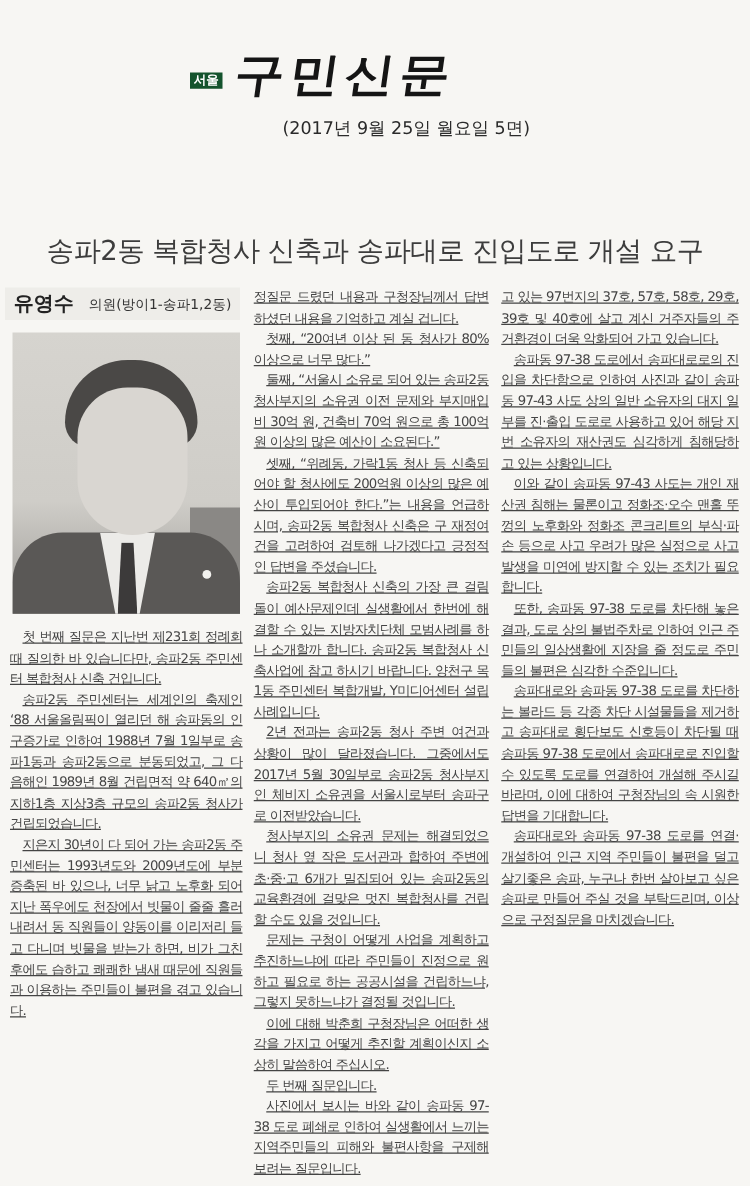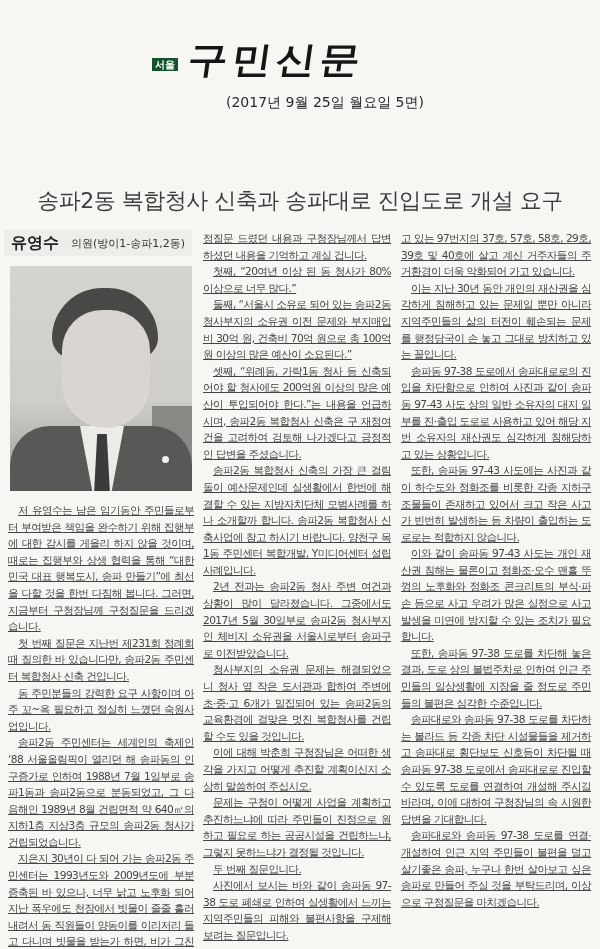--- a/index.html
+++ b/index.html
@@ -84,46 +84,42 @@
   <div class="bgpanel"></div>
   <div class="suit"></div>
   <div class="shirt"></div>
   <div class="tie"></div>
   <div class="badge"></div>
   <div class="hair"></div>
   <div class="face"></div>
 </div>
 
 <div class="col col-1">
-  <p>저 유영수는 남은 임기동안 주민들로부터 부여받은 책임을 완수하기 위해 집행부에 대한 감시를 게을리 하지 않을 것이며, 때로는 집행부와 상생 협력을 통해 “대한민국 대표 행복도시, 송파 만들기”에 최선을 다할 것을 한번 다짐해 봅니다. 그러면, 지금부터 구청장님께 구정질문을 드리겠습니다.</p>
   <p>첫 번째 질문은 지난번 제231회 정례회 때 질의한 바 있습니다만, 송파2동 주민센터 복합청사 신축 건입니다.</p>
-  <p>동 주민분들의 강력한 요구 사항이며 아주 꼬~옥 필요하고 절실히 느꼈던 숙원사업입니다.</p>
   <p>송파2동 주민센터는 세계인의 축제인 ‘88 서울올림픽이 열리던 해 송파동의 인구증가로 인하여 1988년 7월 1일부로 송파1동과 송파2동으로 분동되었고, 그 다음해인 1989년 8월 건립면적 약 640㎡의 지하1층 지상3층 규모의 송파2동 청사가 건립되었습니다.</p>
   <p>지은지 30년이 다 되어 가는 송파2동 주민센터는 1993년도와 2009년도에 부분 증축된 바 있으나, 너무 낡고 노후화 되어 지난 폭우에도 천장에서 빗물이 줄줄 흘러내려서 동 직원들이 양동이를 이리저리 들고 다니며 빗물을 받는가 하면, 비가 그친 후에도 습하고 쾌쾌한 냄새 때문에 직원들과 이용하는 주민들이 불편을 겪고 있습니다.</p>
 
 </div>
 
 <div class="col col-2">
   <p style="text-indent:0">정질문 드렸던 내용과 구청장님께서 답변하셨던 내용을 기억하고 계실 겁니다.</p>
   <p>첫째, “20여년 이상 된 동 청사가 80% 이상으로 너무 많다.”</p>
   <p>둘째, “서울시 소유로 되어 있는 송파2동 청사부지의 소유권 이전 문제와 부지매입비 30억 원, 건축비 70억 원으로 총 100억 원 이상의 많은 예산이 소요된다.”</p>
   <p>셋째, “위례동, 가락1동 청사 등 신축되어야 할 청사에도 200억원 이상의 많은 예산이 투입되어야 한다.”는 내용을 언급하시며, 송파2동 복합청사 신축은 구 재정여건을 고려하여 검토해 나가겠다고 긍정적인 답변을 주셨습니다.</p>
   <p>송파2동 복합청사 신축의 가장 큰 걸림돌이 예산문제인데 실생활에서 한번에 해결할 수 있는 지방자치단체 모범사례를 하나 소개할까 합니다. 송파2동 복합청사 신축사업에 참고 하시기 바랍니다. 양천구 목1동 주민센터 복합개발, Y미디어센터 설립사례입니다.</p>
   <p>2년 전과는 송파2동 청사 주변 여건과 상황이 많이 달라졌습니다. 그중에서도 2017년 5월 30일부로 송파2동 청사부지인 체비지 소유권을 서울시로부터 송파구로 이전받았습니다.</p>
   <p>청사부지의 소유권 문제는 해결되었으니 청사 옆 작은 도서관과 합하여 주변에 초·중·고 6개가 밀집되어 있는 송파2동의 교육환경에 걸맞은 멋진 복합청사를 건립할 수도 있을 것입니다.</p>
+  <p>문제는 구청이 어떻게 사업을 계획하고 추진하느냐에 따라 주민들이 진정으로 원하고 필요로 하는 공공시설을 건립하느냐, 그렇지 못하느냐가 결정될 것입니다.</p>
   <p>이에 대해 박춘희 구청장님은 어떠한 생각을 가지고 어떻게 추진할 계획이신지 소상히 말씀하여 주십시오.</p>
-  <p>문제는 구청이 어떻게 사업을 계획하고 추진하느냐에 따라 주민들이 진정으로 원하고 필요로 하는 공공시설을 건립하느냐, 그렇지 못하느냐가 결정될 것입니다.</p>
   <p>두 번째 질문입니다.</p>
   <p>사진에서 보시는 바와 같이 송파동 97-38 도로 폐쇄로 인하여 실생활에서 느끼는 지역주민들의 피해와 불편사항을 구제해 보려는 질문입니다.</p>
 
 </div>
 
 <div class="col col-3">
   <p style="text-indent:0">고 있는 97번지의 37호, 57호, 58호, 29호, 39호 및 40호에 살고 계신 거주자들의 주거환경이 더욱 악화되어 가고 있습니다.</p>
-  <p>이는 지난 30년 동안 개인의 재산권을 심각하게 침해하고 있는 문제일 뿐만 아니라 지역주민들의 삶의 터전이 훼손되는 문제를 행정당국이 손 놓고 그대로 방치하고 있는 꼴입니다.</p>
   <p>송파동 97-38 도로에서 송파대로로의 진입을 차단함으로 인하여 사진과 같이 송파동 97-43 사도 상의 일반 소유자의 대지 일부를 진·출입 도로로 사용하고 있어 해당 지번 소유자의 재산권도 심각하게 침해당하고 있는 상황입니다.</p>
-  <p>또한, 송파동 97-43 사도에는 사진과 같이 하수도와 정화조를 비롯한 각종 지하구조물들이 존재하고 있어서 크고 작은 사고가 빈번히 발생하는 등 차량이 출입하는 도로로는 적합하지 않습니다.</p>
   <p>이와 같이 송파동 97-43 사도는 개인 재산권 침해는 물론이고 정화조·오수 맨홀 뚜껑의 노후화와 정화조 콘크리트의 부식·파손 등으로 사고 우려가 많은 실정으로 사고 발생을 미연에 방지할 수 있는 조치가 필요합니다.</p>
   <p>또한, 송파동 97-38 도로를 차단해 놓은 결과, 도로 상의 불법주차로 인하여 인근 주민들의 일상생활에 지장을 줄 정도로 주민들의 불편은 심각한 수준입니다.</p>
   <p>송파대로와 송파동 97-38 도로를 차단하는 볼라드 등 각종 차단 시설물들을 제거하고 송파대로 횡단보도 신호등이 차단될 때 송파동 97-38 도로에서 송파대로로 진입할 수 있도록 도로를 연결하여 개설해 주시길 바라며, 이에 대하여 구청장님의 속 시원한 답변을 기대합니다.</p>
   <p>송파대로와 송파동 97-38 도로를 연결·개설하여 인근 지역 주민들이 불편을 덜고 살기좋은 송파, 누구나 한번 살아보고 싶은 송파로 만들어 주실 것을 부탁드리며, 이상으로 구정질문을 마치겠습니다.</p>
 
 </div>
 
 </body></html>

